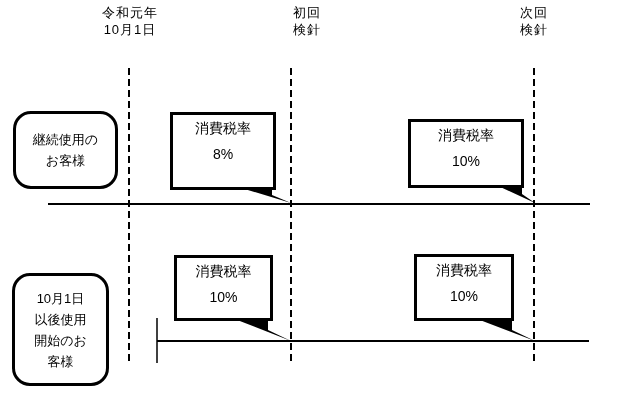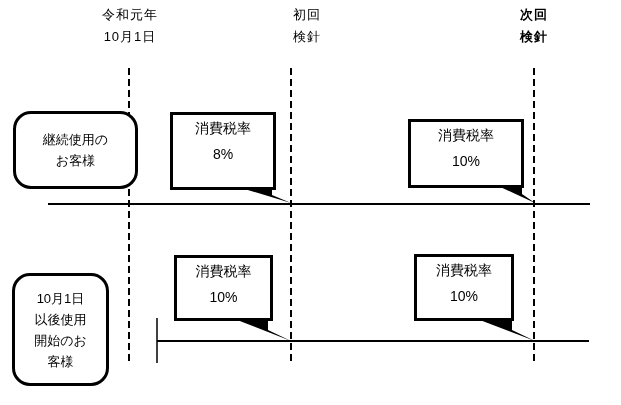--- a/index.html
+++ b/index.html
@@ -16,21 +16,21 @@
     position: absolute;
     left: 0; top: 0;
     width: 621px; height: 405px;
     z-index: 1;
   }
   .milestone-label {
     position: absolute;
     top: 4px;
     text-align: center;
     font-size: 13px;
-    line-height: 22px;
+    line-height: 17px;
     letter-spacing: 1px;
     white-space: pre-line;
     z-index: 2;
   }
   .customer-box {
     position: absolute;
     box-sizing: border-box;
     border: 3px solid #000000;
     border-radius: 18px;
     background: #ffffff;
@@ -50,25 +50,25 @@
     background: #ffffff;
     display: flex;
     align-items: flex-start;
     justify-content: center;
     text-align: center;
     font-size: 14px;
     line-height: 26px;
     white-space: pre-line;
     z-index: 2;
   }
-  #box-continuing   { left: 13px;  top: 111px; width: 125px; height: 78px; }
+  #box-continuing   { left: 13px;  top: 111px; width: 105px; height: 78px; }
   #box-new-start    { left: 12px;  top: 273px; width: 97px;  height: 113px; }
   #label-reiwa      { left: 88px;  width: 84px; }
   #label-first      { left: 277px; width: 60px; }
-  #label-next       { left: 504px; width: 60px; font-weight: bold; }
+  #label-next       { left: 504px; width: 60px; }
   #bubble-cont-before { left: 170px; top: 112px; width: 106px; height: 78px; }
   #bubble-cont-after  { left: 408px; top: 119px; width: 116px; height: 69px; }
   #bubble-new-before  { left: 174px; top: 255px; width: 99px;  height: 66px; }
   #bubble-new-after   { left: 414px; top: 254px; width: 100px; height: 67px; }
 </style>
 </head>
 <body>
 
 <div id="canvas">
 

